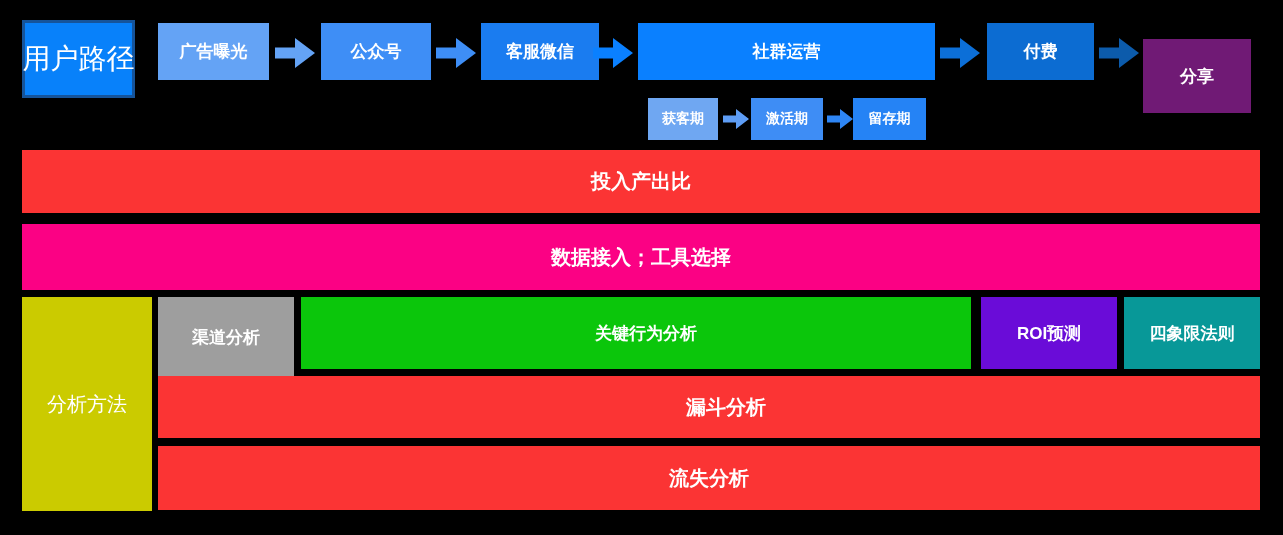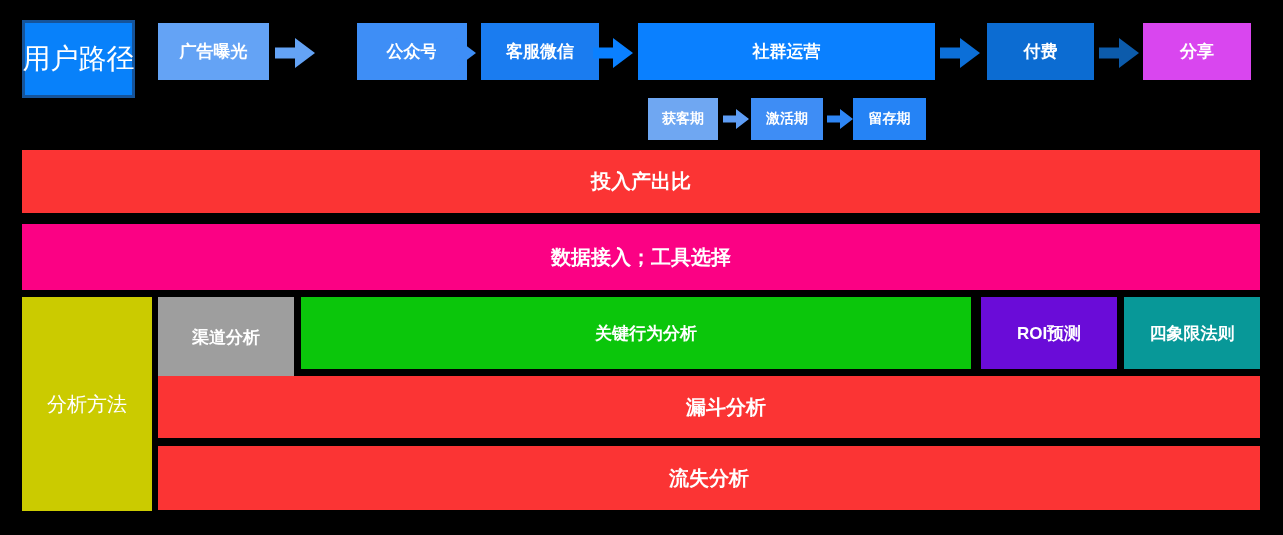--- a/index.html
+++ b/index.html
@@ -35,37 +35,37 @@
 <body>
 
 <div class="stage" style="background-color: rgb(0, 0, 0);">
 
   <div class="box fs-title" style="left: 22px; top: 20px; width: 113px; height: 78px; border: 3px solid rgb(21, 84, 155); background-color: rgb(8, 129, 250);">用户路径</div>
 
   <div class="box fs-step" style="left: 158px; top: 23px; width: 111px; height: 57px; background-color: rgb(100, 163, 245);">广告曝光</div>
 
   <div class="arrow" style="left: 275px; top: 38px; width: 40px; height: 30px; background-color: rgb(100, 163, 245);"></div>
 
-  <div class="box fs-step" style="left: 321px; top: 23px; width: 110px; height: 57px; background-color: rgb(62, 142, 246); margin-left: 36px;">公众号</div>
+  <div class="box fs-step" style="left: 321px; top: 23px; width: 110px; height: 57px; background-color: rgb(62, 142, 246);">公众号</div>
 
   <div class="arrow" style="left: 436px; top: 38px; width: 40px; height: 30px; background-color: rgb(62, 142, 246);"></div>
 
   <div class="box fs-step" style="left: 481px; top: 23px; width: 118px; height: 57px; background-color: rgb(26, 124, 240);">客服微信</div>
 
   <div class="arrow" style="left: 593px; top: 38px; width: 40px; height: 30px; background-color: rgb(10, 128, 255);"></div>
 
   <div class="box fs-step" style="left: 638px; top: 23px; width: 297px; height: 57px; background-color: rgb(10, 128, 255);">社群运营</div>
 
   <div class="arrow" style="left: 940px; top: 38px; width: 40px; height: 30px; background-color: rgb(12, 111, 216);"></div>
 
   <div class="box fs-step" style="left: 987px; top: 23px; width: 107px; height: 57px; background-color: rgb(12, 108, 210); text-align: right;">付费</div>
 
   <div class="arrow" style="left: 1099px; top: 38px; width: 40px; height: 30px; background-color: rgb(12, 91, 171);"></div>
 
-  <div class="box fs-step" style="left: 1143px; top: 23px; width: 108px; height: 57px; background-color: #d946ef;">分享</div>
+  <div class="box fs-step" style="left: 1143px; top: 39px; width: 108px; height: 74px; background-color: #701a75;">分享</div>
 
   <div class="box fs-phase" style="left: 648px; top: 98px; width: 70px; height: 42px; background-color: rgb(111, 167, 242);">获客期</div>
 
   <div class="arrow" style="left: 723px; top: 109px; width: 26px; height: 20px; background-color: rgb(94, 157, 245);"></div>
 
   <div class="box fs-phase" style="left: 751px; top: 98px; width: 72px; height: 42px; background-color: rgb(62, 141, 245);">激活期</div>
 
   <div class="arrow" style="left: 827px; top: 109px; width: 26px; height: 20px; background-color: rgb(46, 134, 245);"></div>
 
   <div class="box fs-phase" style="left: 853px; top: 98px; width: 73px; height: 42px; background-color: rgb(37, 131, 245);">留存期</div>

